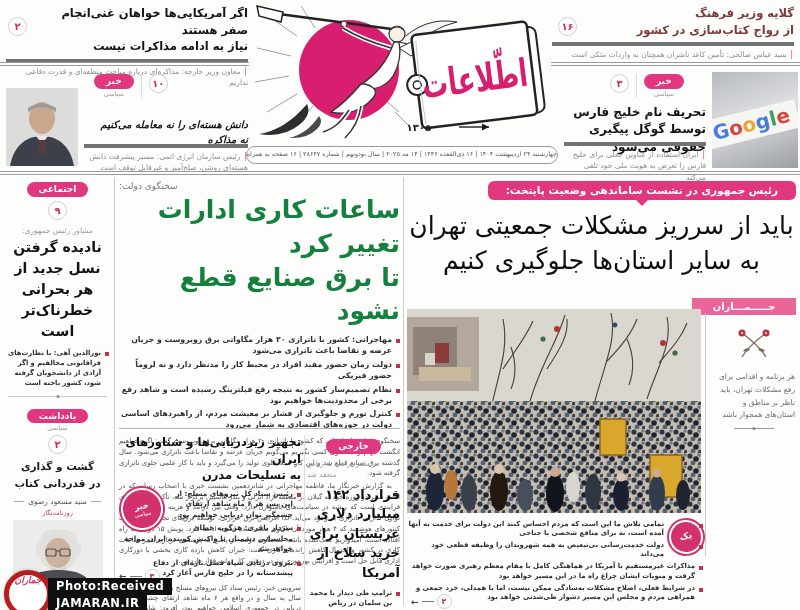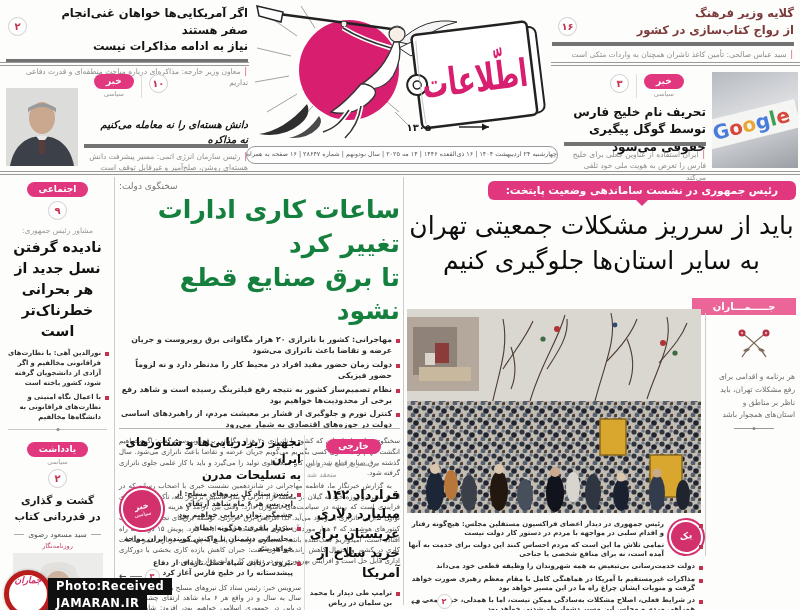--- a/index.html
+++ b/index.html
@@ -254,21 +254,20 @@
     <div style="display:flex;justify-content:center;margin-top:4px;">
         <span class="ncircle">۹</span>
       </div>
     <div class="kicker">مشاور رئیس جمهوری:</div>
     <div class="sb-hl">
       <div>نادیده گرفتن نسل جدید از</div>
       <div>هر بحرانی خطرناک‌تر است</div>
     </div>
     <ul class="blist">
       <li>نورالدین آهی: با نظارت‌های فراقانونی مخالفیم و اگر آزادی از دانشجویان گرفته شود، کشور باخته است</li>
-      <li>با اعمال نگاه امنیتی و نظارت‌های فراقانونی به دانشگاه‌ها مخالفیم</li>
     </ul>
     <div class="sdiv"></div>
     <span class="pill">یادداشت</span>
     <div class="pill-sub">سیاسی</div>
     <div style="display:flex;justify-content:center;margin-top:3px;">
         <span class="ncircle">۲</span>
       </div>
     <div class="note-title">
       <div>گشت و گذاری</div>
       <div>در قدردانی کتاب</div>
@@ -444,21 +443,20 @@
         <path d="M18,22 q-4,-2 -7,2 q5,2 7,-2z" fill="#7d6a5a"></path>
           <path d="M26,22 q4,-2 7,2 q-5,2 -7,-2z" fill="#7d6a5a"></path>
       </svg>
       <div class="pq">هر برنامه و اقدامی برای رفع مشکلات تهران، باید ناظر بر مناطق و استان‌های همجوار باشد</div>
       <div class="mini-div"></div>
     </div>
 
     <div id="main-bullets">
       <span class="stamp-one">یک</span>
       <ul class="blist">
-        <li>رئیس جمهوری در دیدار اعضای فراکسیون مستقلین مجلس: هیچ‌گونه رفتار و اقدام سلبی در مواجهه با مردم در دستور کار دولت نیست</li>
         <li>تمامی تلاش ما این است که مردم احساس کنند این دولت برای خدمت به آنها آمده است، نه برای منافع شخصی یا جناحی</li>
         <li>دولت خدمت‌رسانی بی‌تبعیض به همه شهروندان را وظیفه قطعی خود می‌داند</li>
         <li>مذاکرات غیرمستقیم با آمریکا در هماهنگی کامل با مقام معظم رهبری صورت خواهد گرفت و منویات ایشان چراغ راه ما در این مسیر خواهد بود</li>
         <li>در شرایط فعلی، اصلاح مشکلات به‌سادگی ممکن نیست، اما با همدلی، خرد جمعی و همراهی مردم و مجلس این مسیر دشوار طی‌شدنی خواهد بود</li>
       </ul>
     </div>
     <div class="pref" id="main-pref">
         <span class="arrow-l"></span>
         <span class="dashline"></span>
         <span class="ncircle sm">۲</span>

